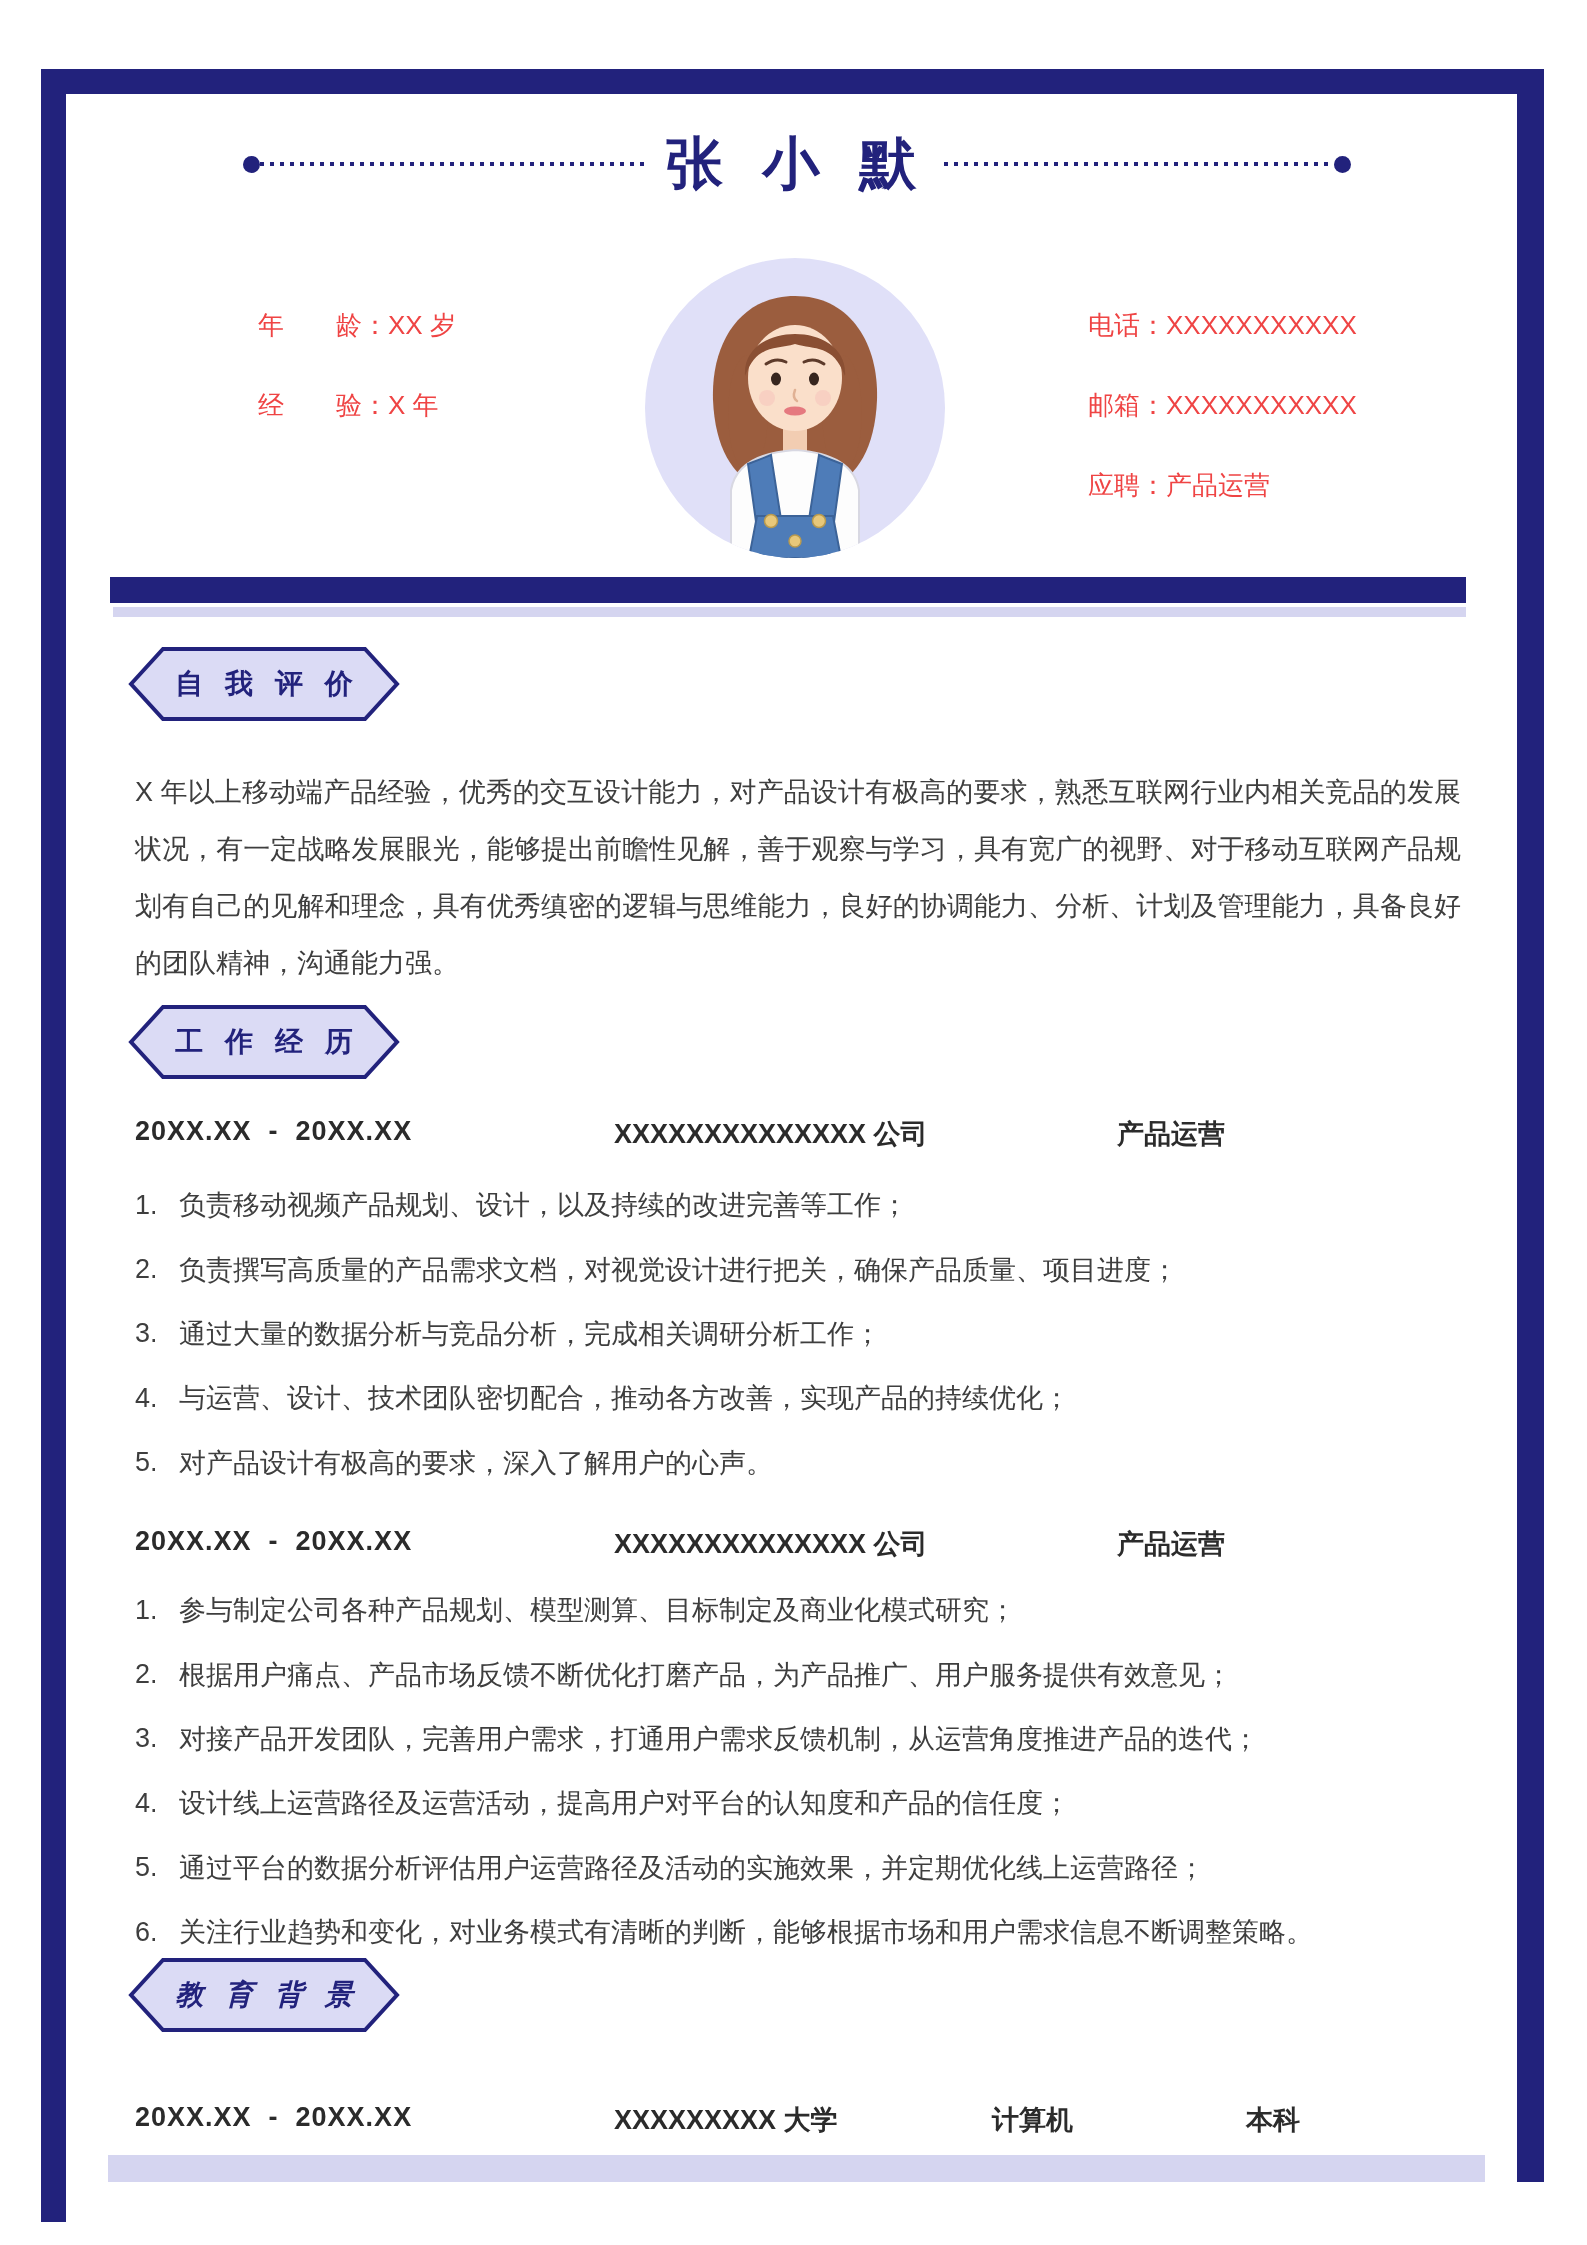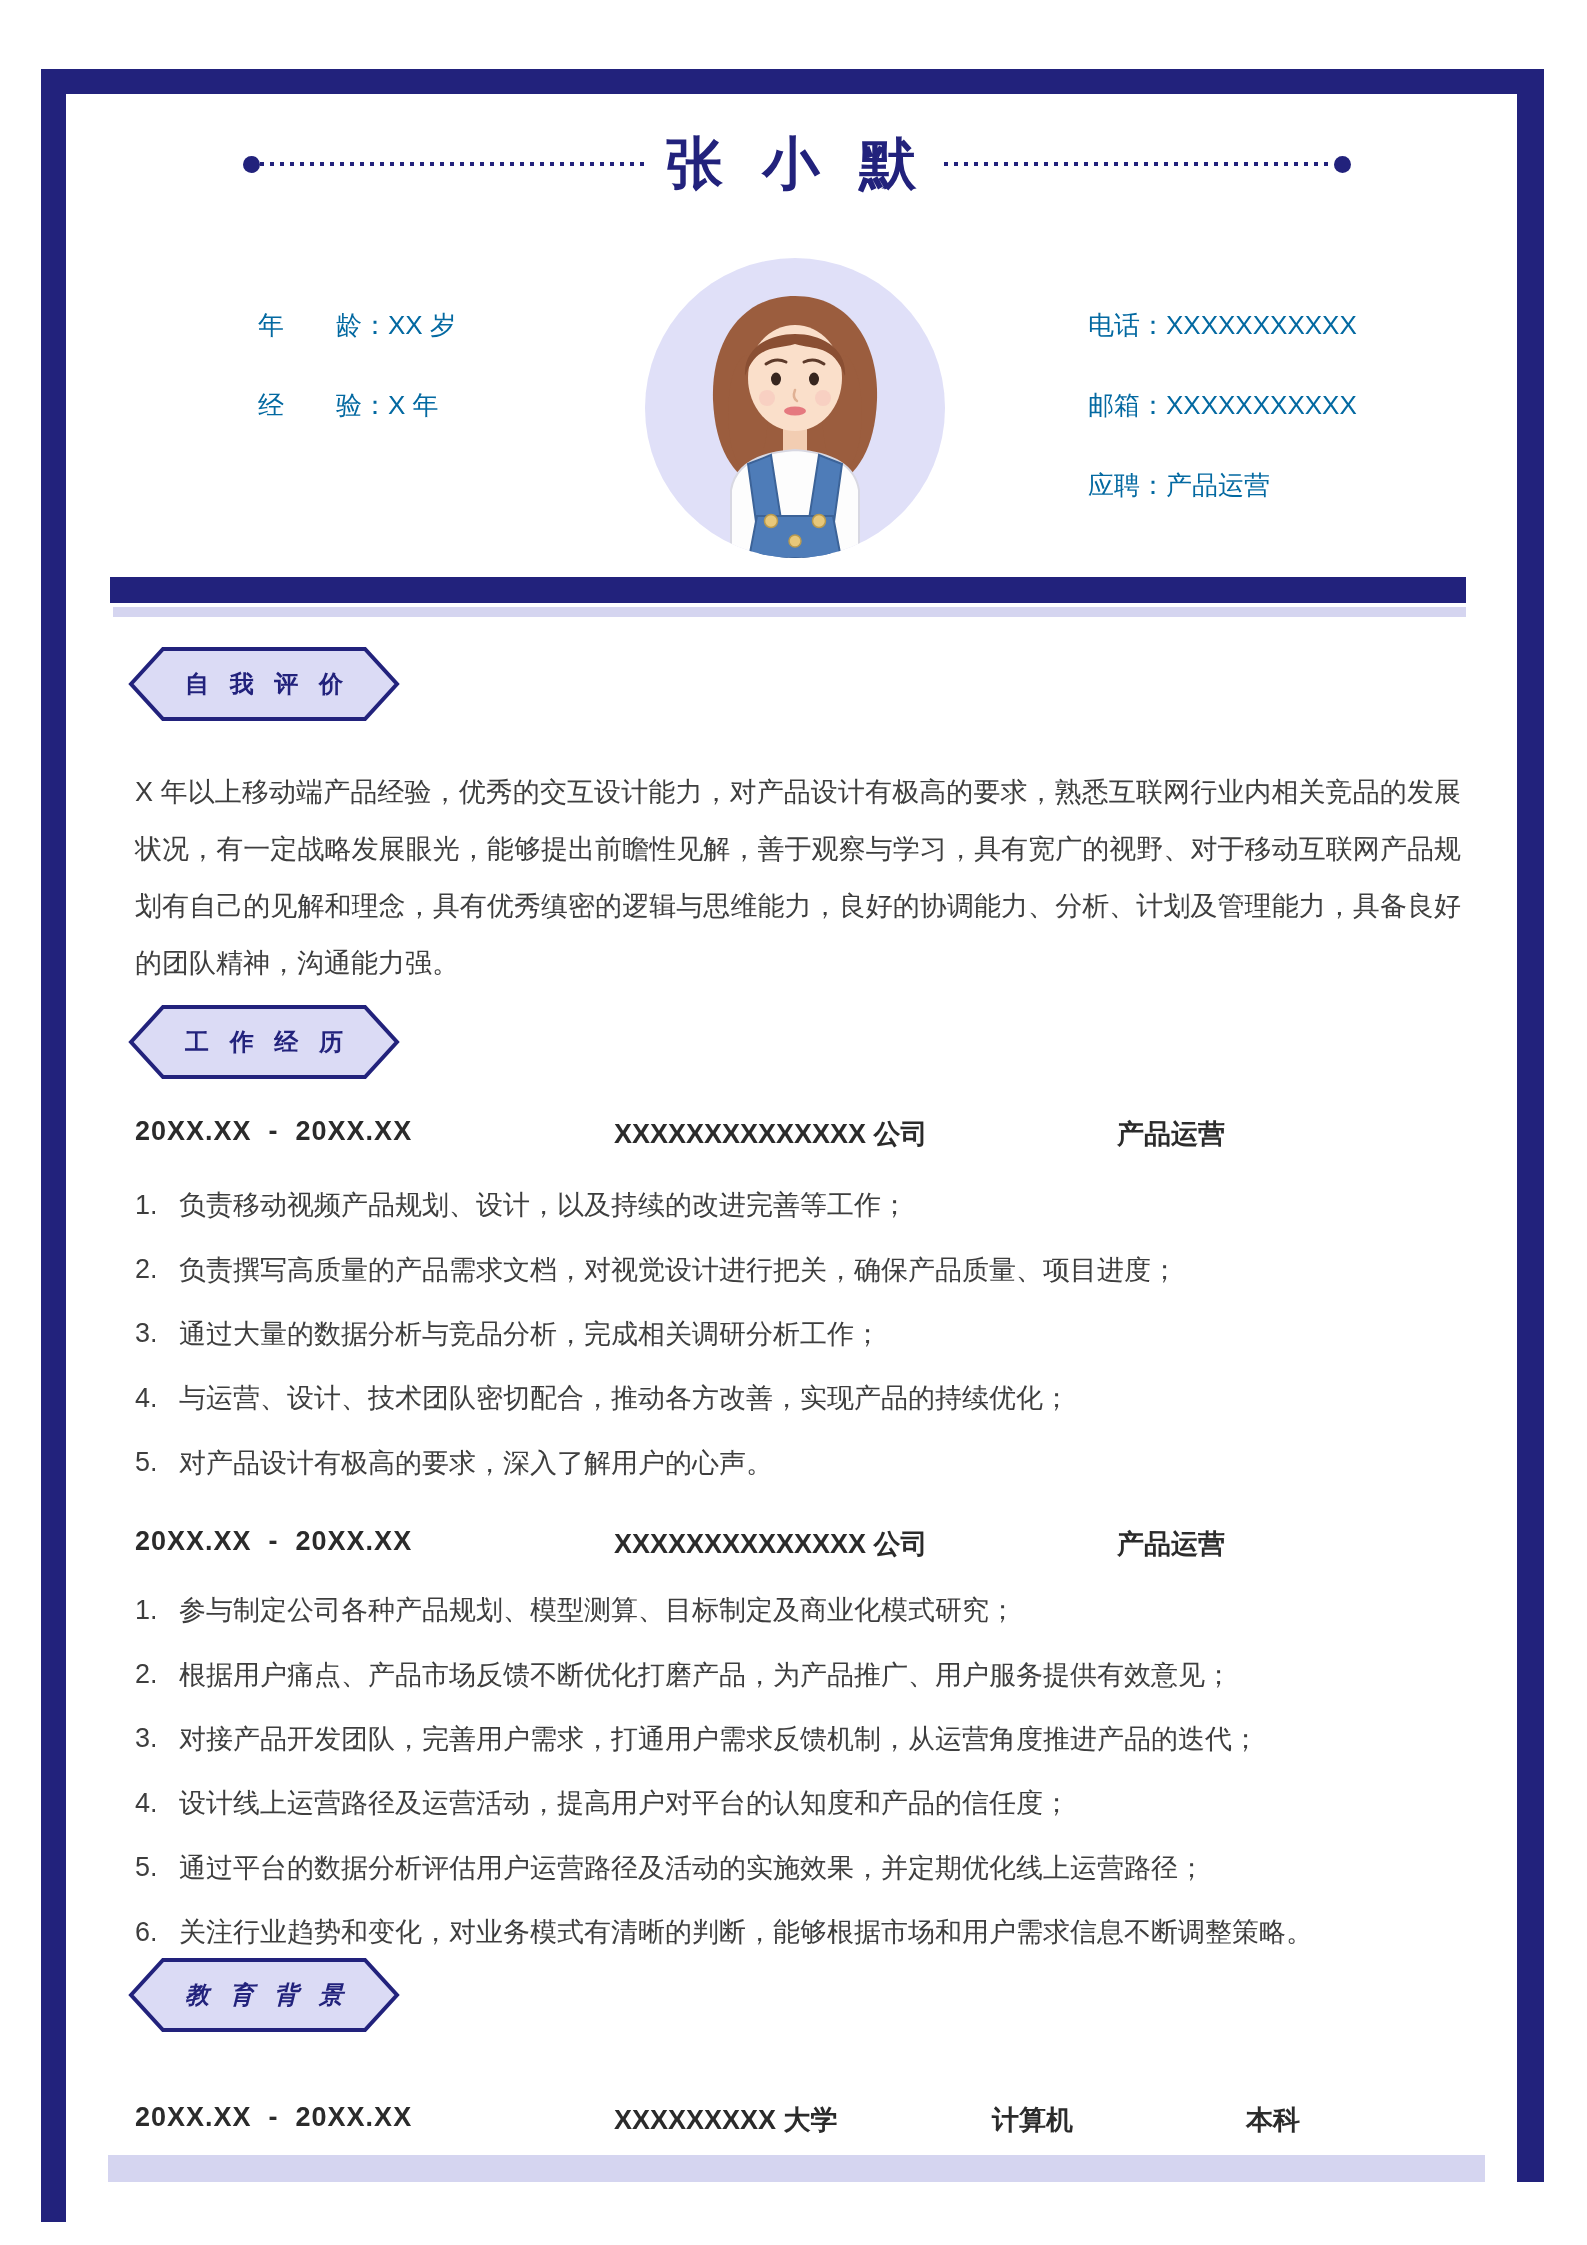--- a/index.html
+++ b/index.html
@@ -21,35 +21,35 @@
   
   .title-row{position:absolute;left:243px;right:236px;top:128px;height:72px;display:flex;align-items:center;}
   .name{font-size:57px;font-weight:700;color:var(--navy);letter-spacing:12px;margin:0 16px;white-space:pre;}
   .deco-dot{width:17px;height:17px;border-radius:50%;background:var(--navy);flex:none;}
   .deco-line{flex:1;height:4px;background-image:repeating-linear-gradient(to right,var(--navy) 0 4px,transparent 4px 10px);}
 
   
   .info-col{position:absolute;top:285px;}
   .info-left{left:258px;}
   .info-right{left:1088px;}
-  .info-row{height:80px;display:flex;align-items:center;font-size:26px;color:#0369a1;}
+  .info-row{height:80px;display:flex;align-items:center;font-size:26px;color:#ef4444;}
   .pre{white-space:pre;}
 
   .avatar{position:absolute;left:645px;top:258px;width:300px;height:300px;}
 
   
   .divider-navy{position:absolute;left:110px;top:577px;width:1356px;height:26px;background:var(--navy);}
   .divider-lav{position:absolute;left:113px;top:607px;width:1353px;height:10px;background:var(--lav);}
   .bottom-bar{position:absolute;left:108px;top:2155px;width:1377px;height:27px;background:var(--lav);}
 
   
   .badge{position:absolute;left:128px;width:272px;height:78px;}
   .badge svg{position:absolute;left:0;top:0;width:272px;height:78px;}
   .badge-label{position:absolute;left:0;top:0;right:0;bottom:0;display:flex;align-items:center;justify-content:center;
-    font-size:24px;font-weight:700;color:var(--navy);letter-spacing:7px;text-indent:7px;white-space:pre;}
+    font-size:28px;font-weight:700;color:var(--navy);letter-spacing:7px;text-indent:7px;white-space:pre;}
   #badge-self{top:645px;}
   #badge-work{top:1003px;}
   #badge-edu{top:1956px;font-style:italic;}
 
   
   .para{position:absolute;left:135px;width:1326px;top:737px;font-size:27px;line-height:57px;
     color:var(--text);text-align:justify;text-justify:inter-ideograph;}
 
   
   .job-header{position:absolute;left:135px;width:1330px;display:grid;grid-template-columns:479px 503px 1fr;

